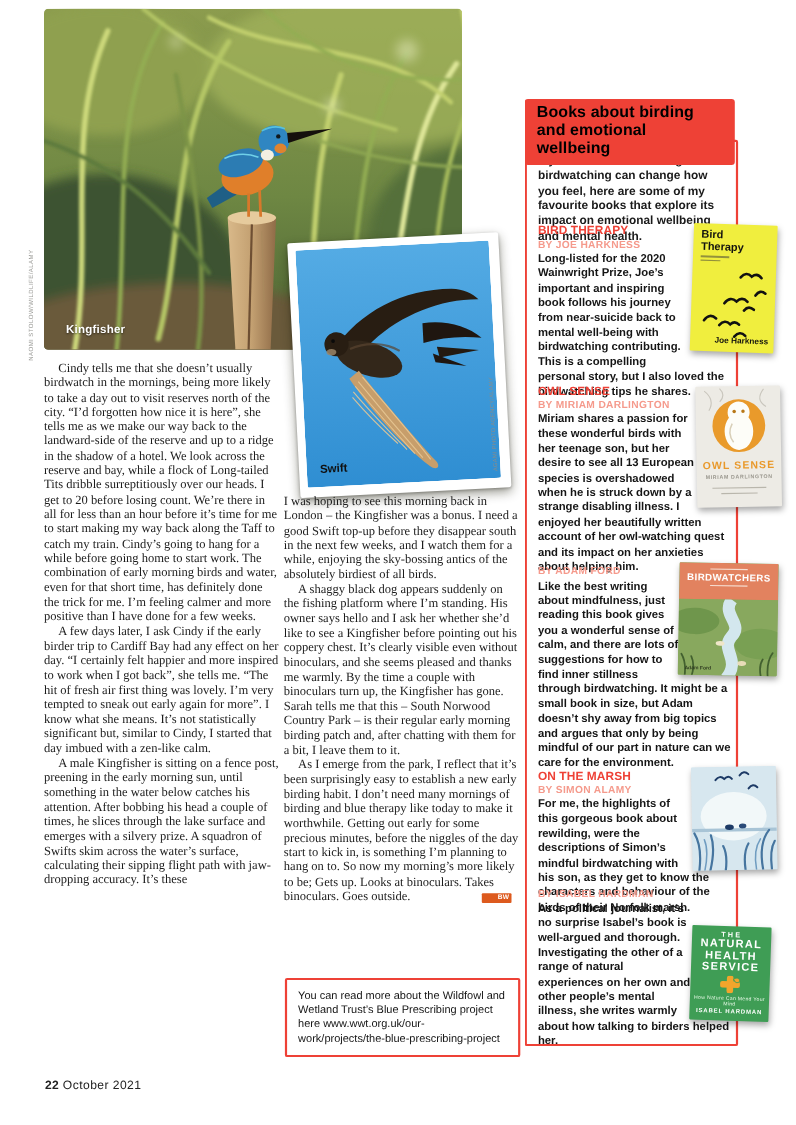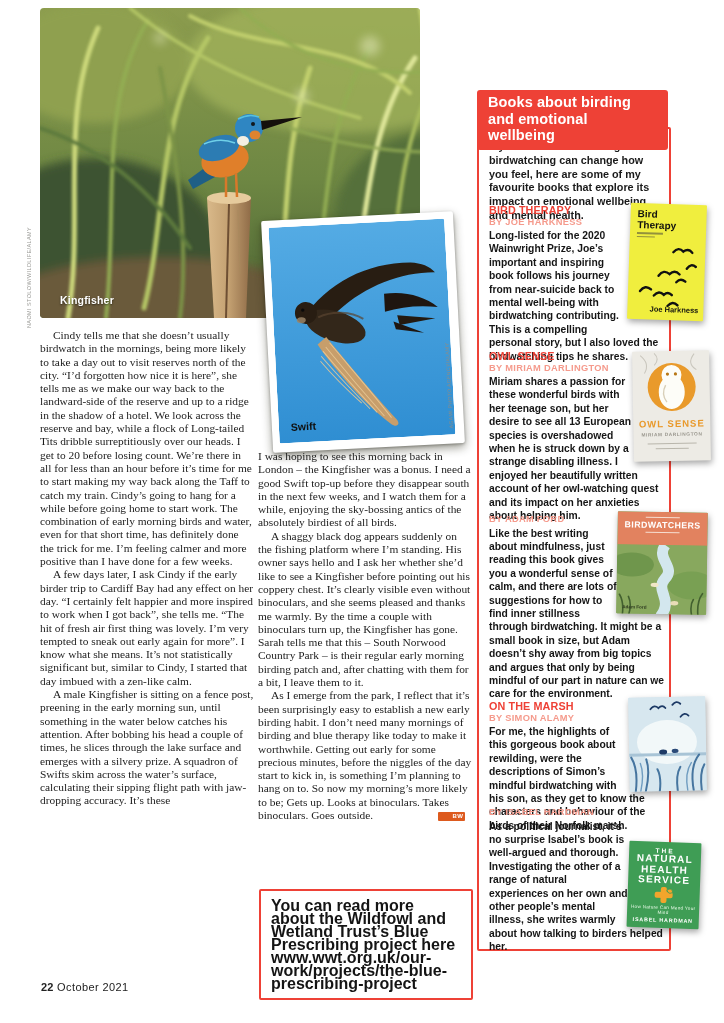--- a/index.html
+++ b/index.html
@@ -25,23 +25,23 @@
   #col-left{left:40px;top:329px;}
   #col-right{left:258px;top:450px;}
   .col p{margin:0;text-indent:13px;}
   .col p.first{text-indent:0;}
   .col p.last{position:relative;}
   .bw-badge{position:absolute;right:8px;bottom:1px;display:inline-block;background:#dd5a1e;color:#fff;
        font-family:"Liberation Sans",sans-serif;font-size:6px;font-weight:bold;line-height:9px;
        padding:0 2px;height:9px;border-radius:1px;letter-spacing:.2px;}
   
   #info-box{position:absolute;left:259px;top:889px;width:190px;border:2px solid #ee4136;border-radius:2px;
-       padding:8px 10px;font-size:16px;line-height:13px;font-weight:bold;color:#141414;}
-  
-  #sidebar-header{position:absolute;left:477px;top:90px;width:170px;background:#ee4136;color:#ffffff;
+       padding:8px 10px;font-size:10px;line-height:13px;font-weight:normal;color:#141414;}
+  
+  #sidebar-header{position:absolute;left:477px;top:90px;width:170px;background:#ee4136;color:#000000;
        border-radius:3px;padding:4px 10px 6px 11px;font-size:14.5px;line-height:16.5px;font-weight:bold;
        letter-spacing:.1px;z-index:2;}
   #sidebar-box{position:absolute;left:477px;top:127px;width:190px;height:820px;border:2px solid #ee4136;
        border-radius:2px;z-index:0;}
   #sidebar-intro{position:absolute;left:489px;top:140px;width:172px;font-size:10.8px;line-height:13.8px;
        font-weight:bold;color:#1a1a1a;z-index:1;}
   .book-section{position:absolute;left:489px;width:177px;z-index:1;}
   .book-section .spacer{float:right;clear:right;}
   .book-title{color:#ee4136;font-size:10.8px;line-height:12.5px;font-weight:bold;letter-spacing:.1px;margin:0;}
   .book-byline{color:#f59a8c;font-size:9.3px;line-height:11.5px;font-weight:bold;letter-spacing:.3px;margin:0 0 1px 0;}

